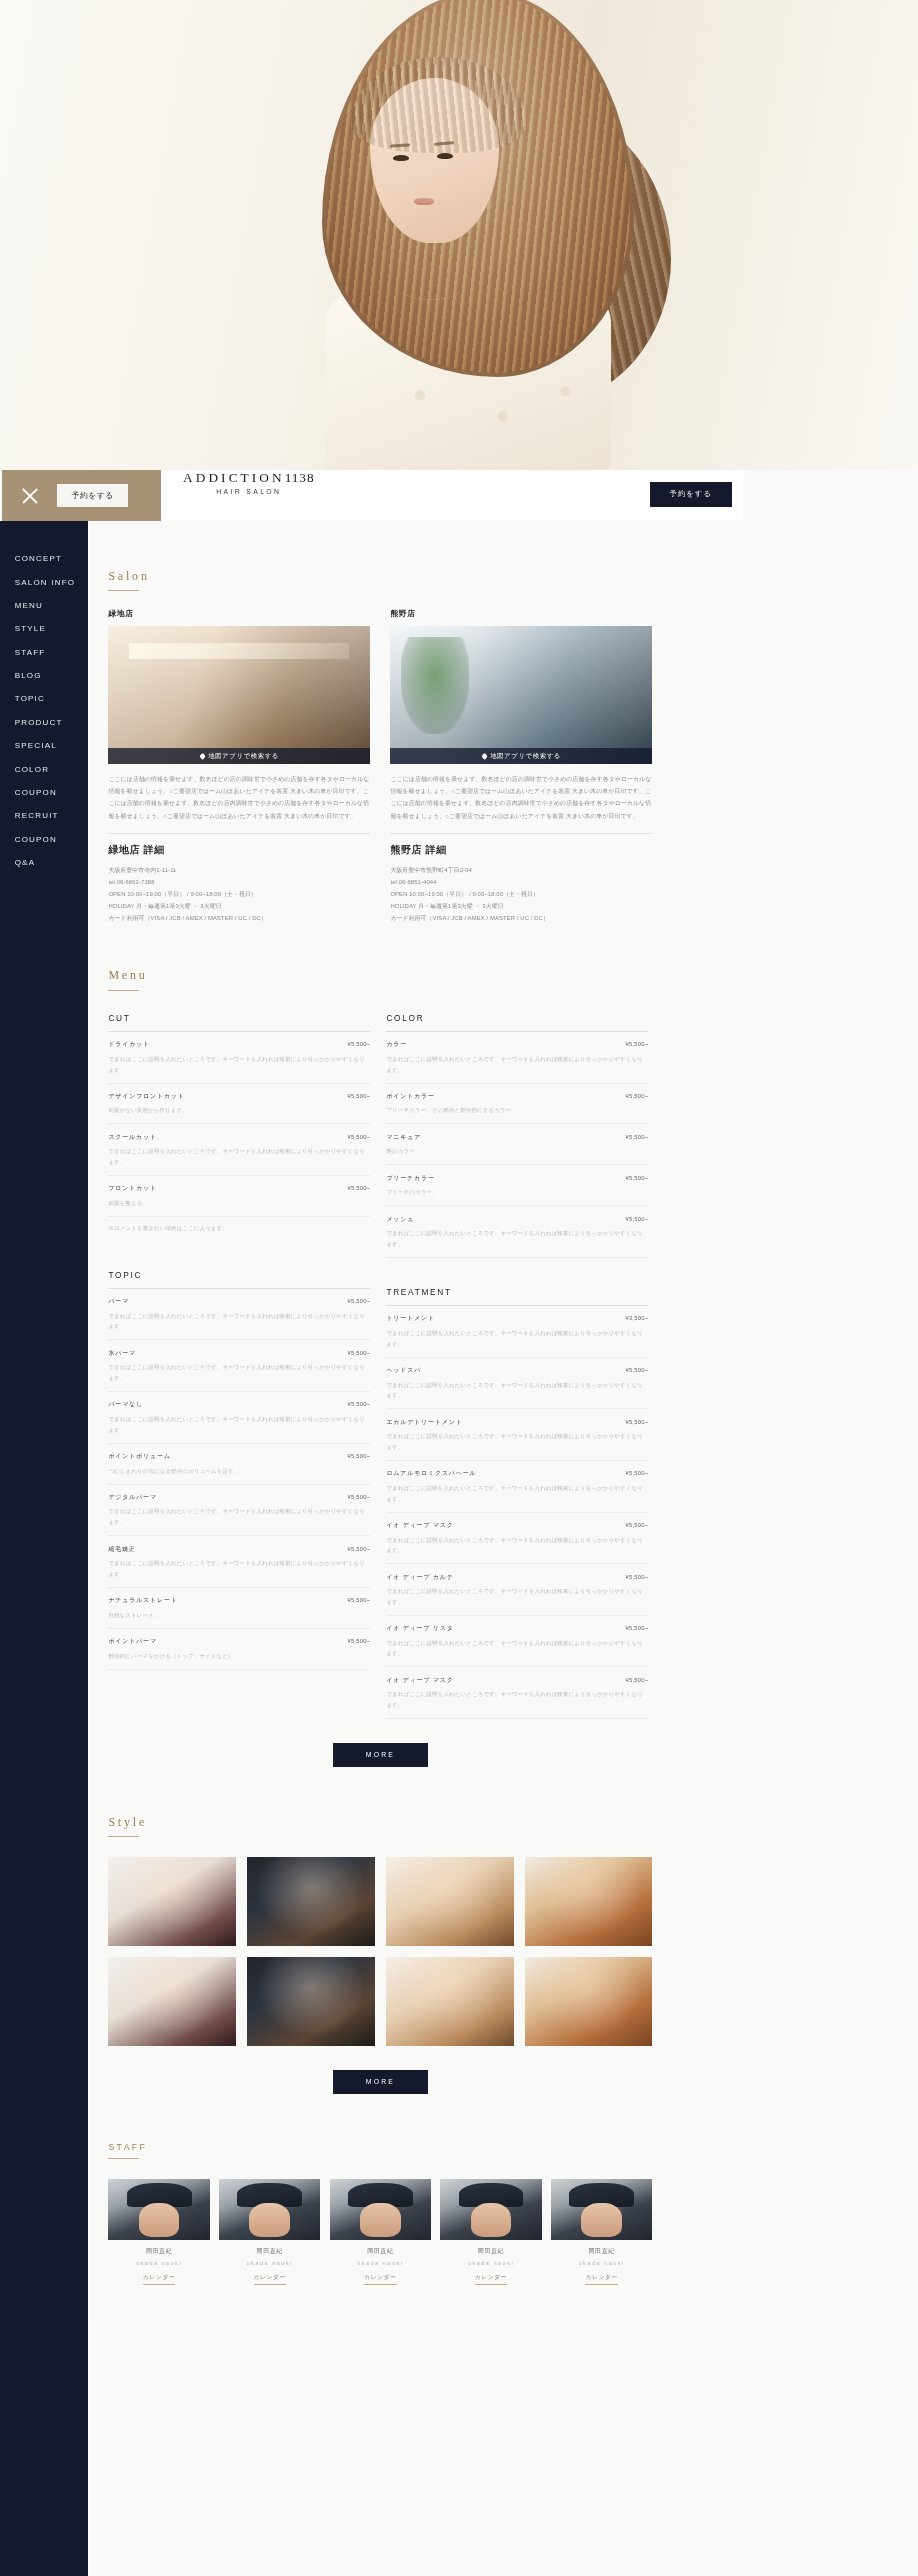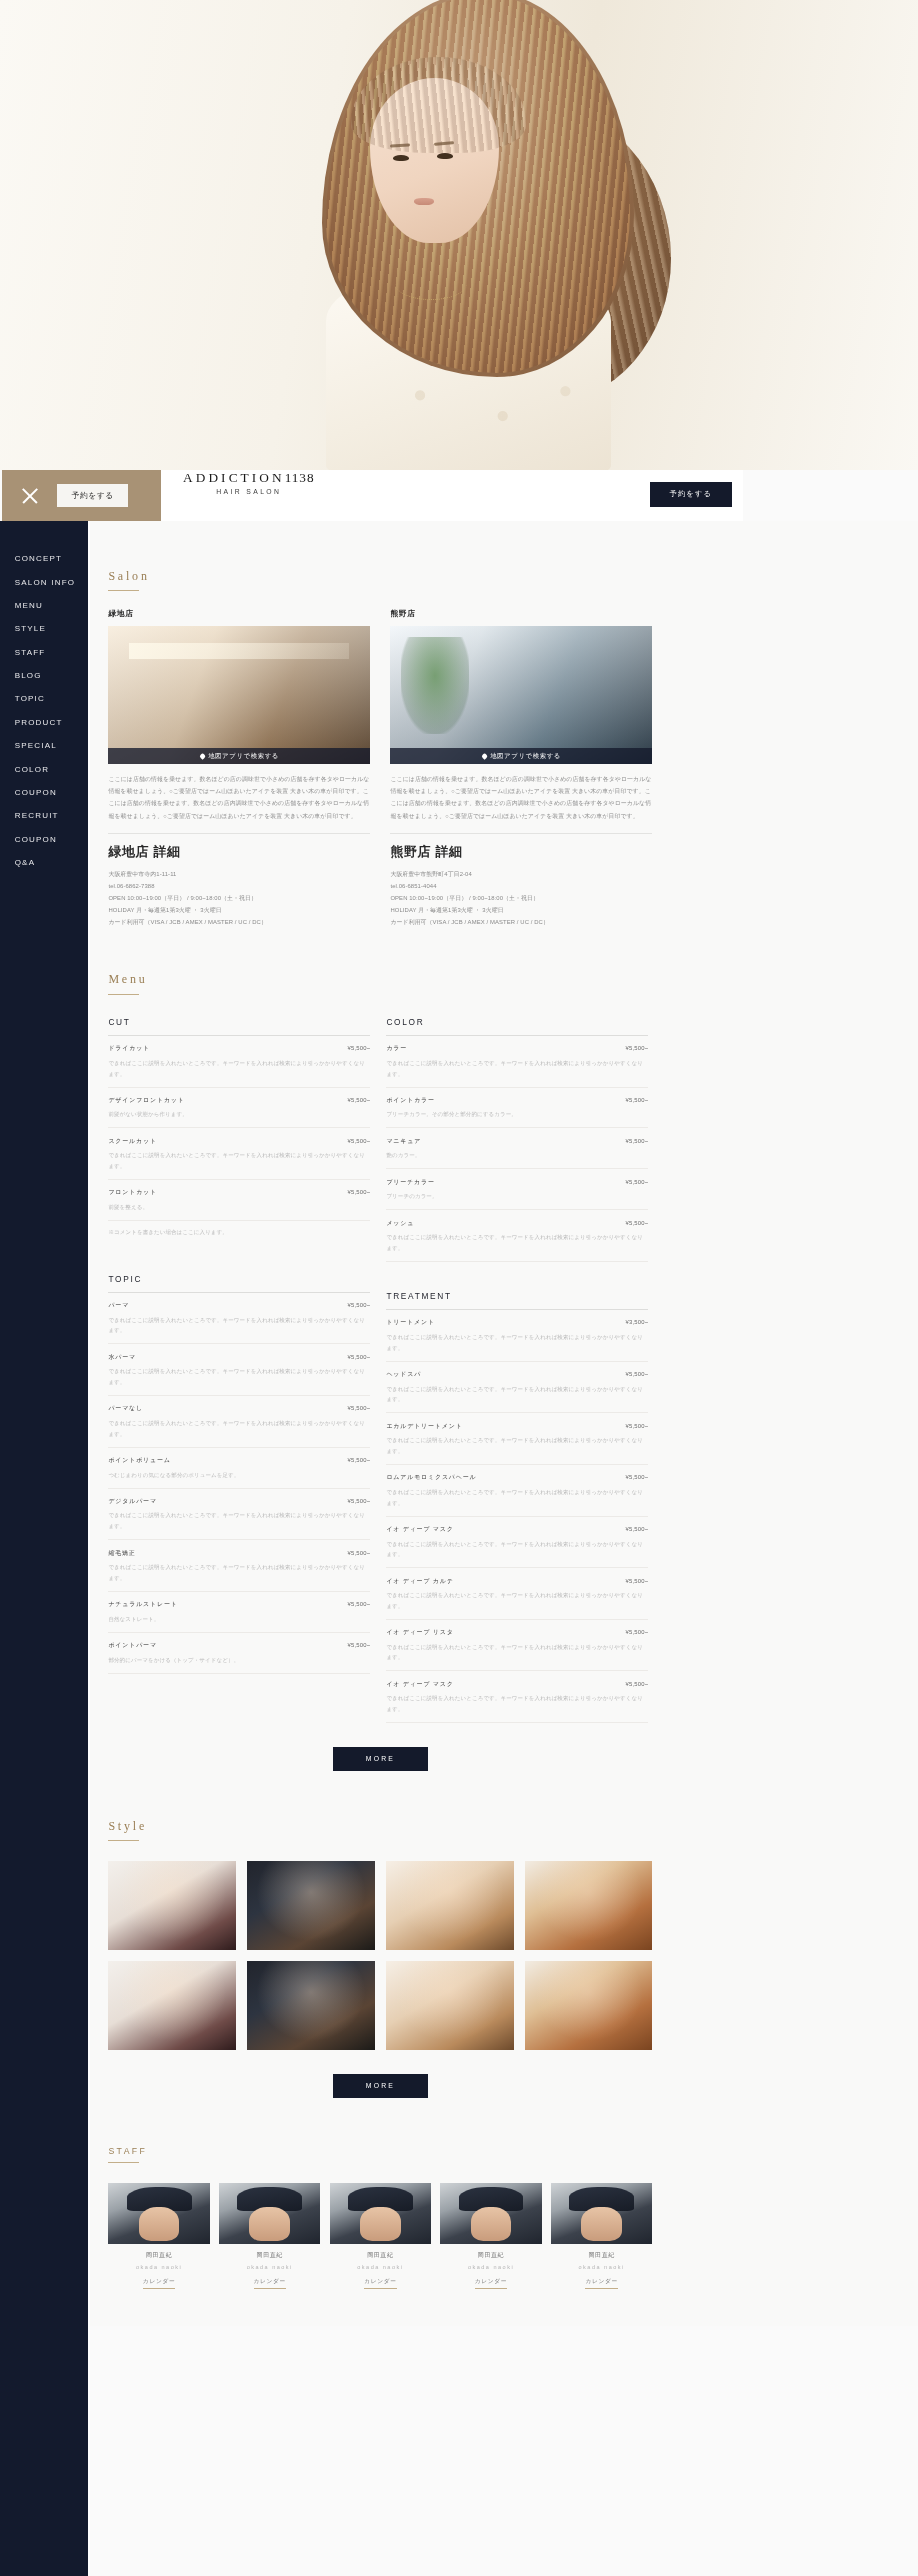--- a/index.html
+++ b/index.html
@@ -125,21 +125,21 @@
             linear-gradient(180deg, rgba(250,252,255,.45), rgba(40,55,70,.30)),
             linear-gradient(110deg,#eef3f6 0%,#cfd9de 30%,#6f8794 62%,#2b3a44 100%); }
   .ph-b::after{content:"";position:absolute;left:4%;top:8%;width:26%;height:70%;
         background:radial-gradient(ellipse at 50% 40%, rgba(90,140,80,.75), rgba(45,85,45,.2) 70%, transparent 75%);}
   .map-btn { position:absolute; left:0; bottom:0; width:100%; height:15.6px; background:rgba(20,26,43,.78);
              color:#fff; font-size:6.4px; letter-spacing:0.6px; display:flex; align-items:center;
              justify-content:center; gap:3.7px; cursor:pointer;}
   .pin { width:4.6px; height:4.6px; border-radius:50% 50% 50% 0; background:#fff; transform:rotate(-45deg);}
   .desc { font-size:5.9px; line-height:2.05; color:#8e8e8e; margin-top:9.2px; letter-spacing:0.1px;}
   .hr-line { height:0.9px; background:#e3e3e1; margin:11px 0 9.2px; }
-  .detail-title { font-size:13px; font-weight:bold; color:#2a2a2a; letter-spacing:0.6px; margin-bottom:7.3px; }
+  .detail-title { font-size:10px; font-weight:bold; color:#2a2a2a; letter-spacing:0.6px; margin-bottom:7.3px; }
   .detail-row { font-size:5.9px; color:#8a8a8a; line-height:2.05; letter-spacing:0.1px;}
 
   
   .menu-sec { margin-top:44px; }
   .menu-grid { display:flex; gap:16px; margin-top:22px; }
   .menu-col { width:262px; }
   .cat { font-size:8.3px; letter-spacing:1.7px; color:#23252e; padding-bottom:8.3px; }
   .cat-rule { height:0.9px; background:#dddddb; margin-bottom:0; }
   .mi { border-bottom:0.9px solid #eceae7; padding:8.3px 0 7.3px; }
   .mi-top { display:flex; justify-content:space-between; align-items:baseline; }

